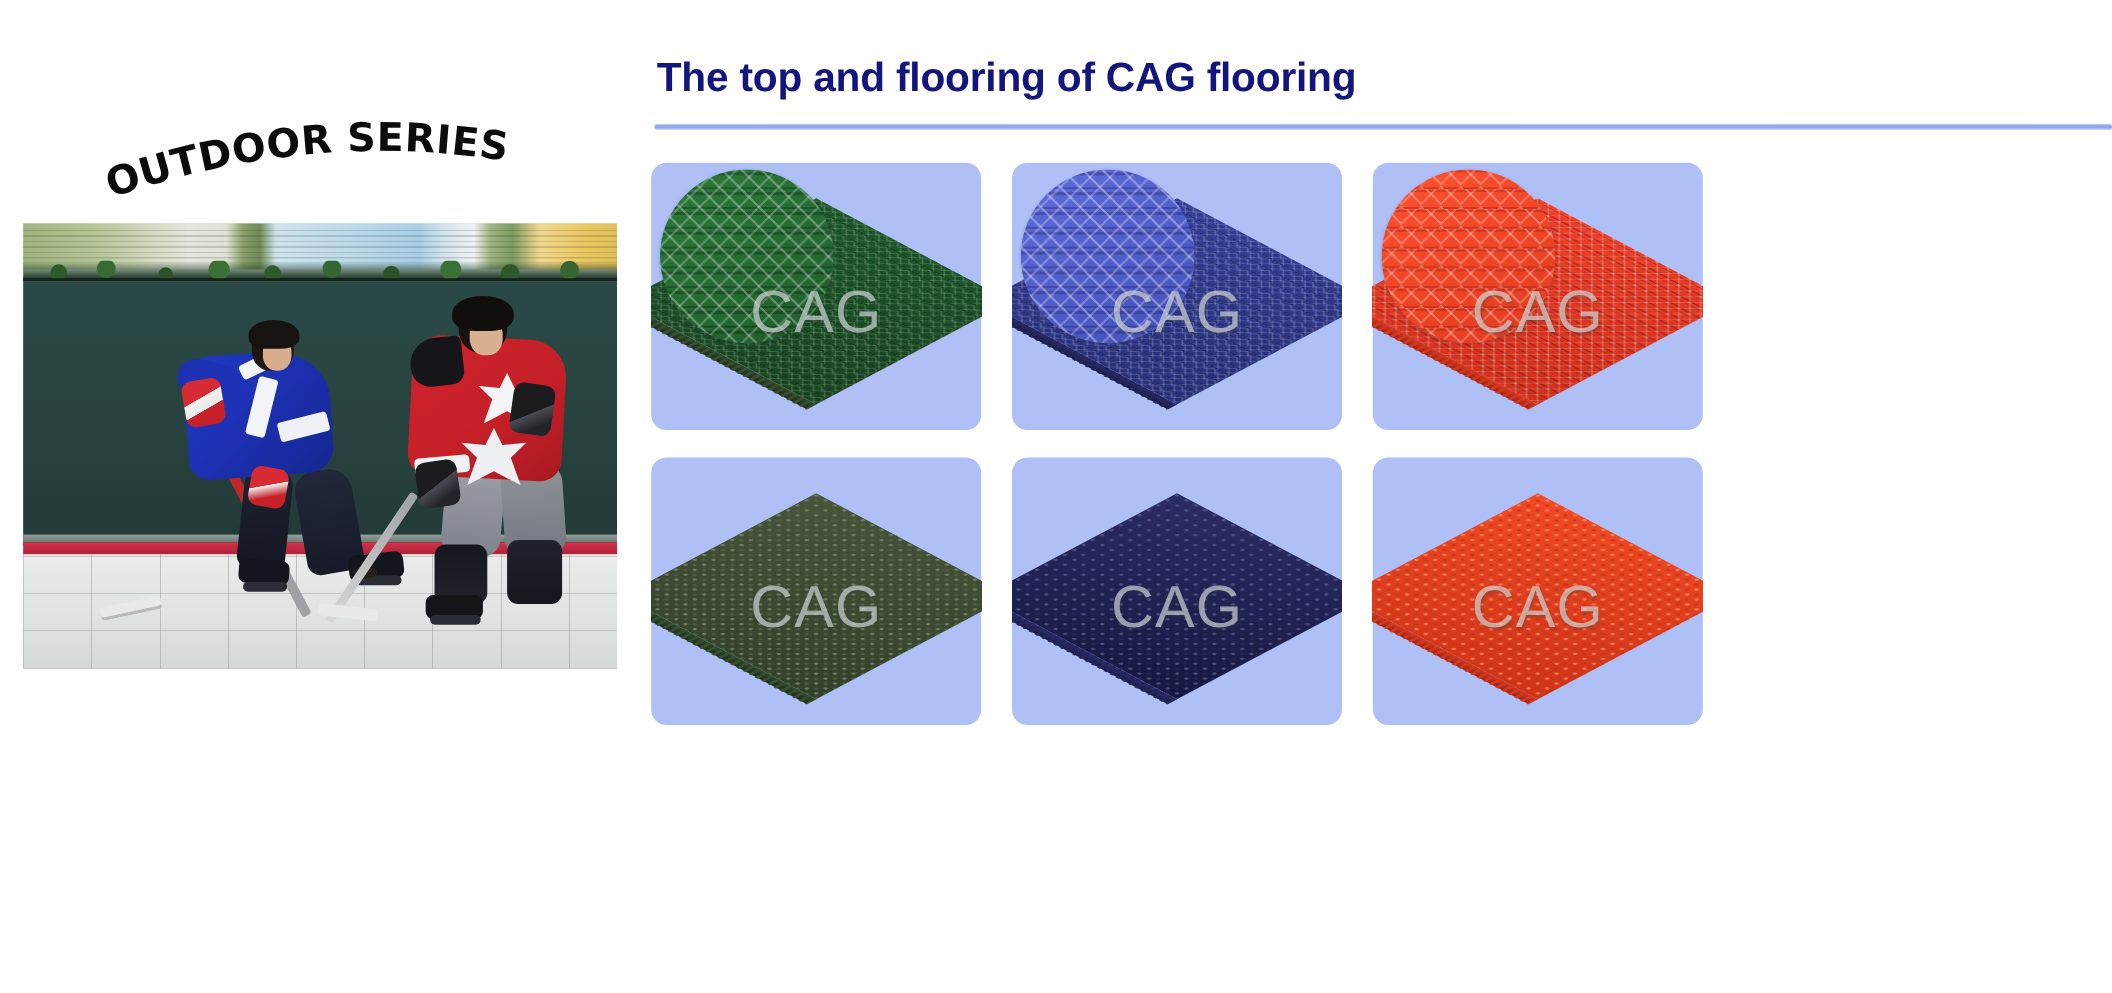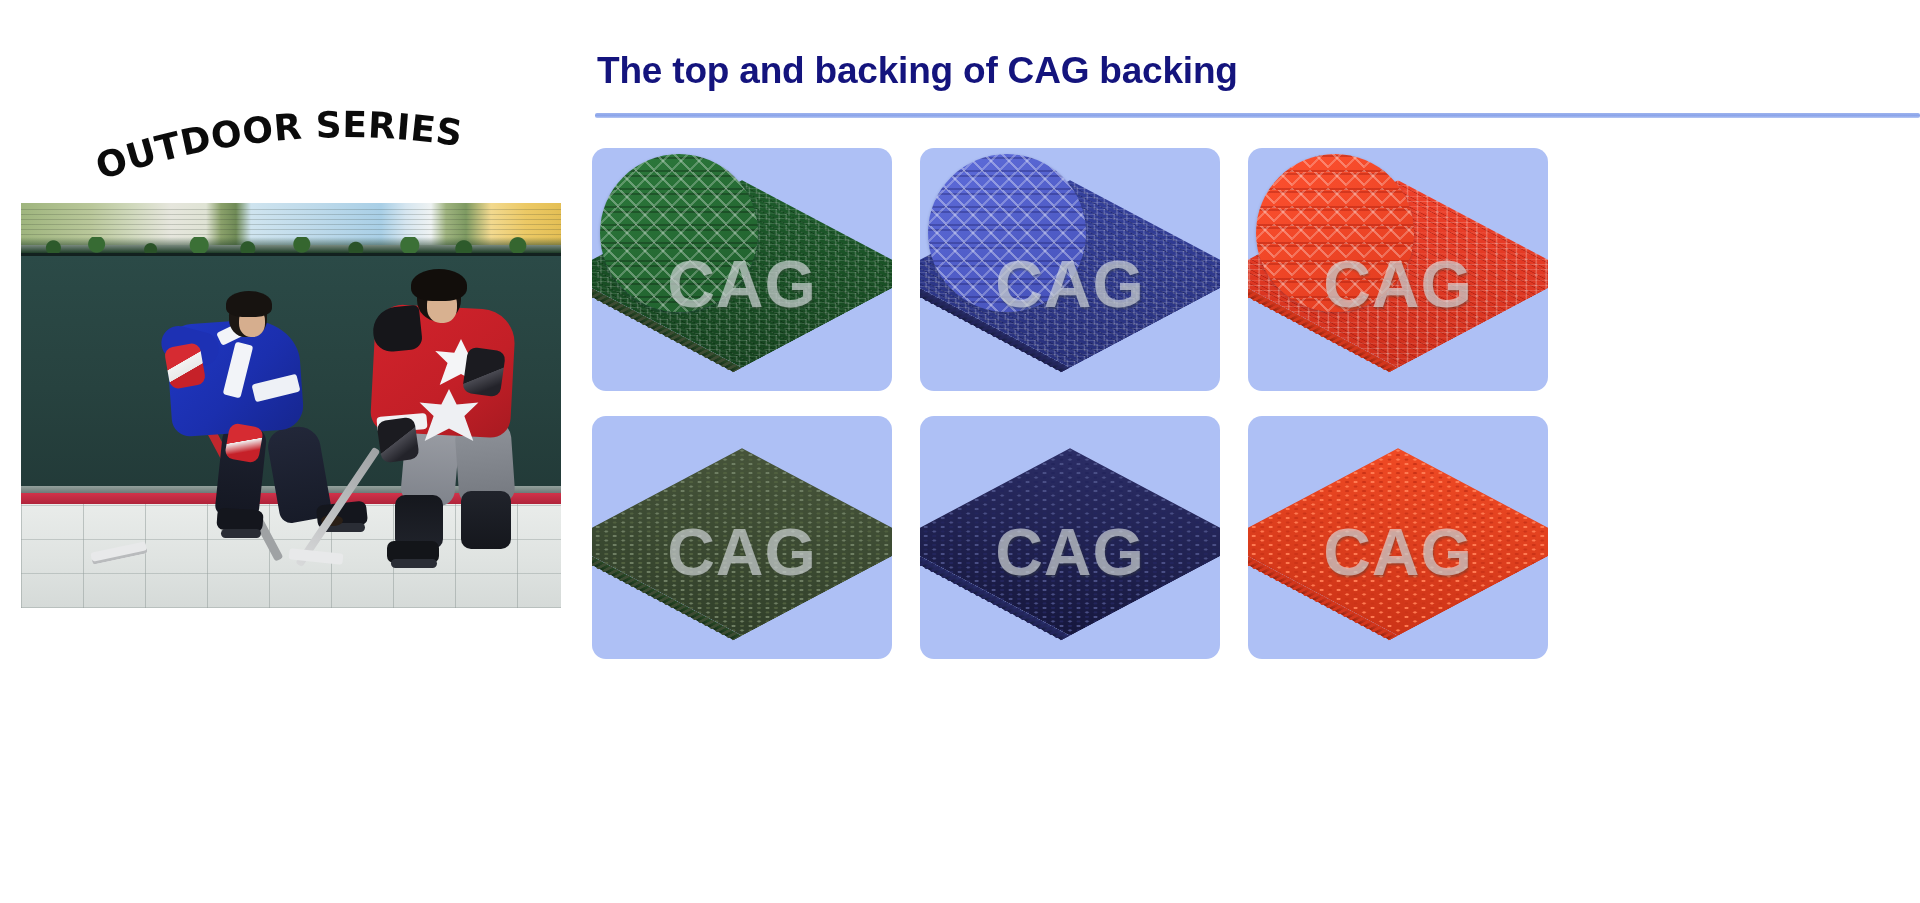--- a/index.html
+++ b/index.html
@@ -224,22 +224,22 @@
     position: absolute;
     inset: 0;
   }
 
   
   .cag-mark {
     position: absolute;
     left: 50%;
     top: 56%;
     transform: translate(-50%, -50%);
-    font-size: 66px;
-    font-weight: 700;
+    font-size: 54px;
+    font-weight: 400;
     color: rgba(226, 230, 234, 0.62);
     text-shadow: 1px 2px 2px rgba(60,70,60,.35);
     letter-spacing: 1px;
     z-index: 6;
     pointer-events: none;
   }
 
   
   .slab-wrap {
     position: absolute;
@@ -415,21 +415,21 @@
     <div class="ph-layer p2-glove1"></div>
     <div class="ph-layer p2-glove2"></div>
     <div class="ph-layer p2-head"></div>
     <div class="ph-layer p2-face"></div>
     <div class="ph-layer p2-hairf"></div>
   </div>
 </div>
 
 <div id="right-block">
 
-  <div id="slide-title">The top and backing of CAG backing</div>
+  <div id="slide-title">The top and flooring of CAG flooring</div>
 
   <div id="title-rule"></div>
 
   <div id="tile-grid">
 
     <div class="panel">
       <div class="tile-stage">
         <div class="slab-wrap">
           <div class="slab-top lattice-green"></div>
           <div class="slab-side side-green"></div>

